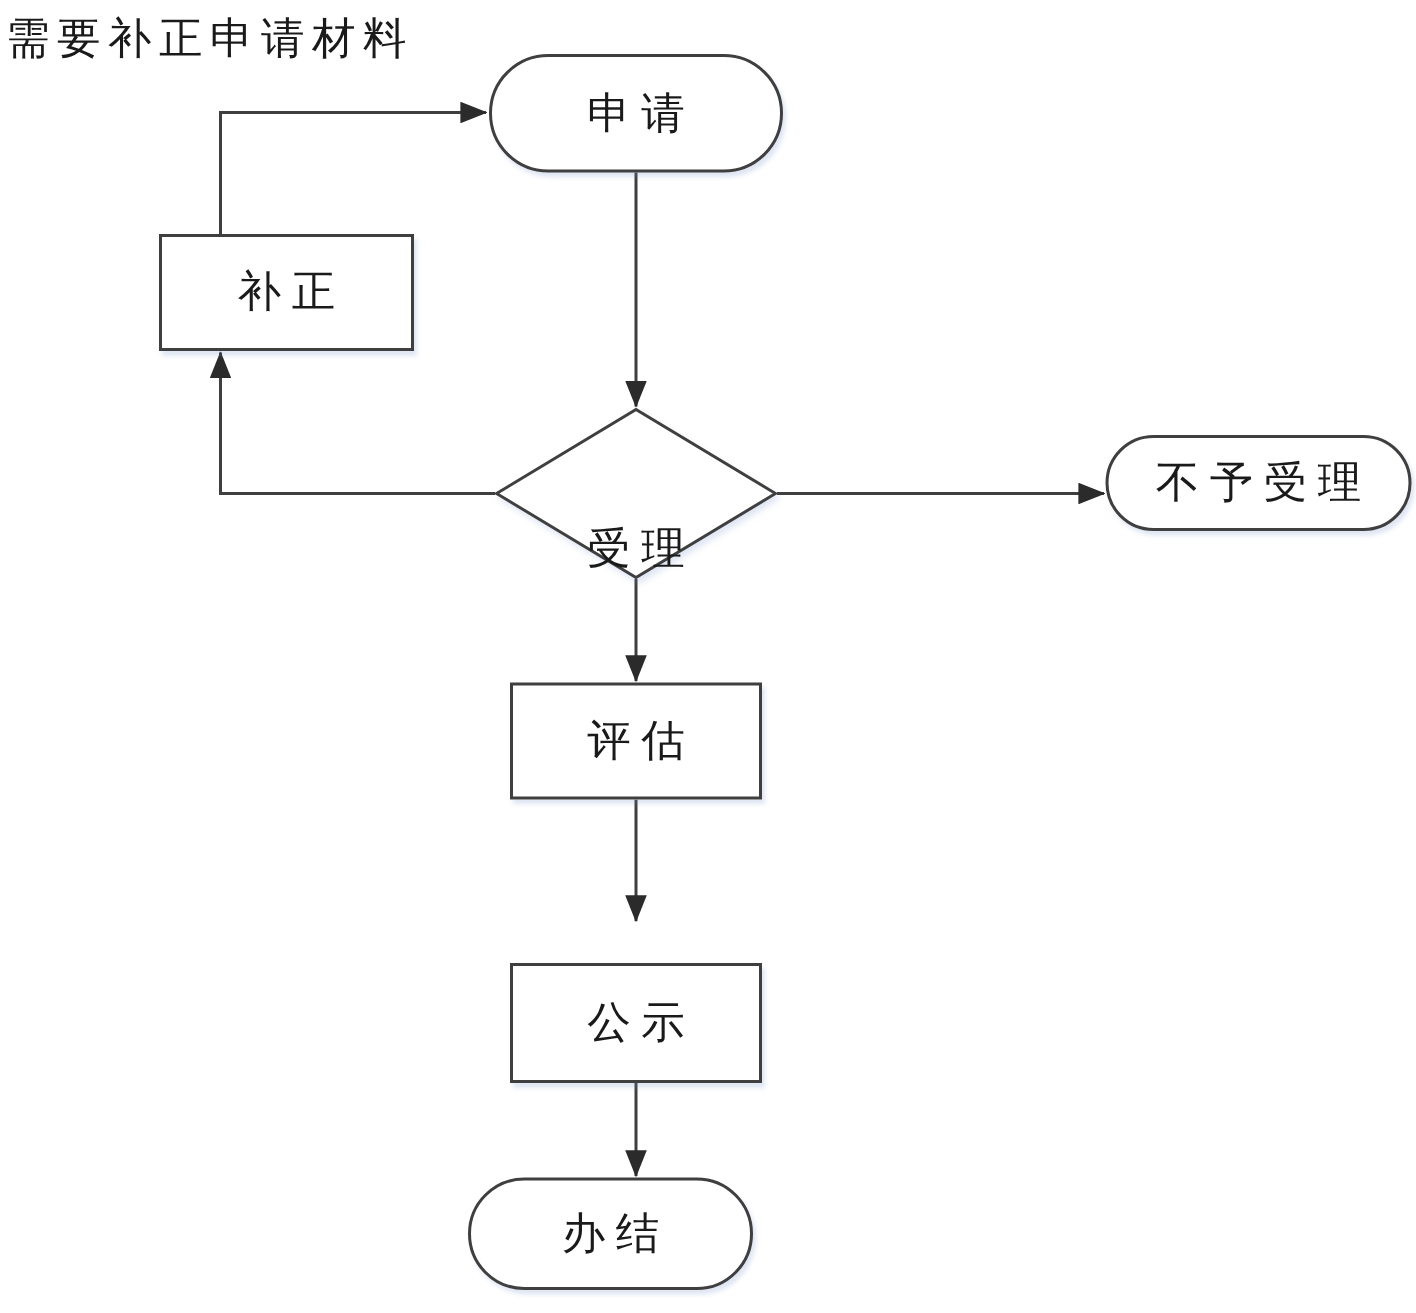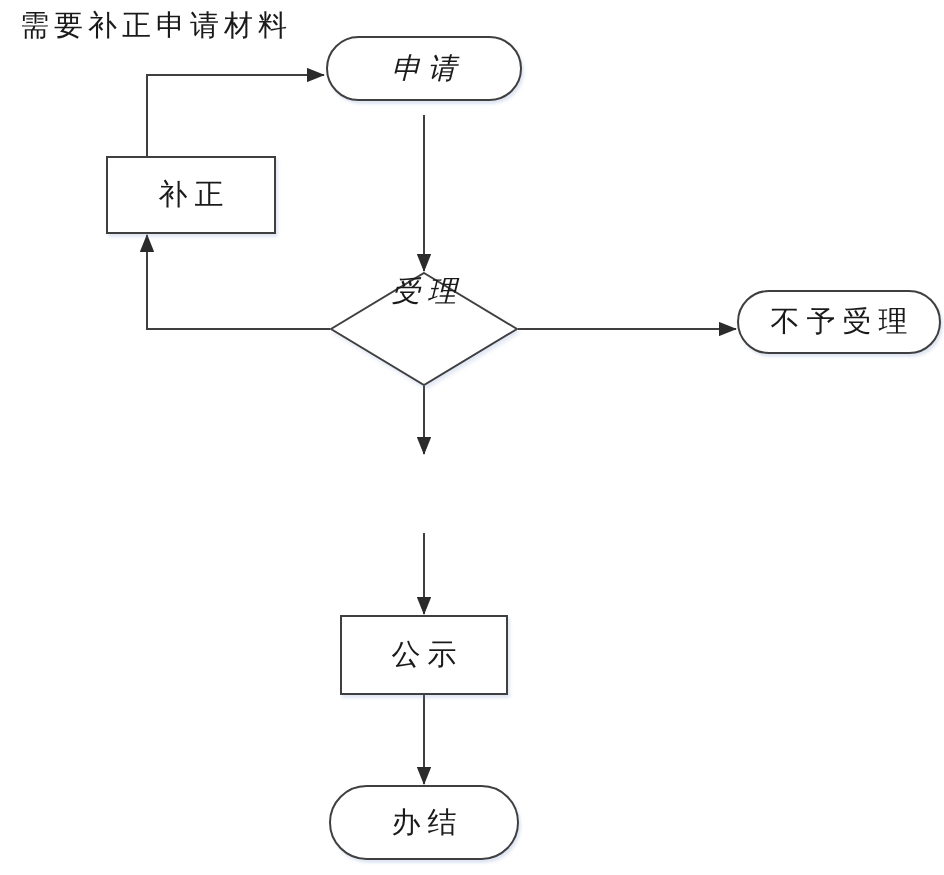--- a/index.html
+++ b/index.html
@@ -28,50 +28,49 @@
     border: 2px solid #3f3f3f;
     display: flex;
     align-items: center;
     justify-content: center;
     font-size: 29px;
     letter-spacing: 7px;
     box-shadow: 2px 3px 3px rgba(110, 140, 200, 0.22);
   }
   .node .lbl { padding-left: 7px; white-space: nowrap; }
   .terminator { border-radius: 40px; }
-  .node.apply      { left: 326px; top: 36px;  width: 196px; height: 65px; font-style: italic; }
+  .node.apply      { left: 326px; top: 36px;  width: 196px; height: 79px; }
   .node.supplement { left: 62px;  top: 156px; width: 170px; height: 78px; margin-left: 44px; }
   .node.reject     { left: 737px; top: 290px; width: 204px; height: 64px; }
   .node.evaluate   { left: 340px; top: 455px; width: 168px; height: 78px; }
-  .node.publicity  { left: 340px; top: 615px; width: 168px; height: 80px; }
-  .node.complete   { left: 329px; top: 785px; width: 190px; height: 75px; border-radius: 38px; }
+  .node.publicity  { left: 340px; top: 642px; width: 168px; height: 80px; }
+  .node.complete   { left: 312px; top: 785px; width: 190px; height: 75px; border-radius: 38px; }
   .decision {
     position: absolute;
     left: 330px; top: 272px;
     width: 188px; height: 114px;
     display: flex;
-    align-items: flex-start;
+    align-items: flex-end;
     justify-content: center;
     font-size: 29px;
     letter-spacing: 7px;
-    font-style: italic;
   }
   .decision svg {
     position: absolute;
     left: 0; top: 0;
     width: 188px; height: 114px;
     filter: drop-shadow(2px 3px 2px rgba(110, 140, 200, 0.22));
   }
   .decision .lbl { position: relative; padding-left: 7px; white-space: nowrap; }
   .edge-label {
     position: absolute;
     font-size: 29px;
     white-space: nowrap;
   }
-  .edge-label.need-supplement { left: 20px;  top: 6px;   letter-spacing: 5px; text-align: center; }
+  .edge-label.need-supplement { left: 4px;  top: 6px;   letter-spacing: 5px; text-align: center; }
   .edge-label.not-meet        { left: 517px; top: 254px; letter-spacing: 3px; }
 </style>
 </head>
 <body>
 
 <div class="canvas">
 
   <svg class="edges" viewBox="0 0 944 875" xmlns="http://www.w3.org/2000/svg">
     <defs>
       <marker id="arrow" viewBox="0 0 10 8" refX="9.5" refY="4" markerWidth="9" markerHeight="7.2" orient="auto-start-reverse" markerUnits="strokeWidth">
@@ -104,20 +103,23 @@
     <svg viewBox="0 0 188 114" xmlns="http://www.w3.org/2000/svg">
       <polygon points="94,1 187,57 94,113 1,57" fill="#ffffff" stroke="#3f3f3f" stroke-width="2"></polygon>
     </svg>
     <span class="lbl">受理</span>
   </div>
 
   <div class="node terminator reject">
     <span class="lbl">不予受理</span>
   </div>
 
+  <div class="node evaluate">
+    <span class="lbl">评估</span>
+  </div>
 
   <div class="node publicity">
     <span class="lbl">公示</span>
   </div>
 
   <div class="node terminator complete">
     <span class="lbl">办结</span>
   </div>
 
 </div>

